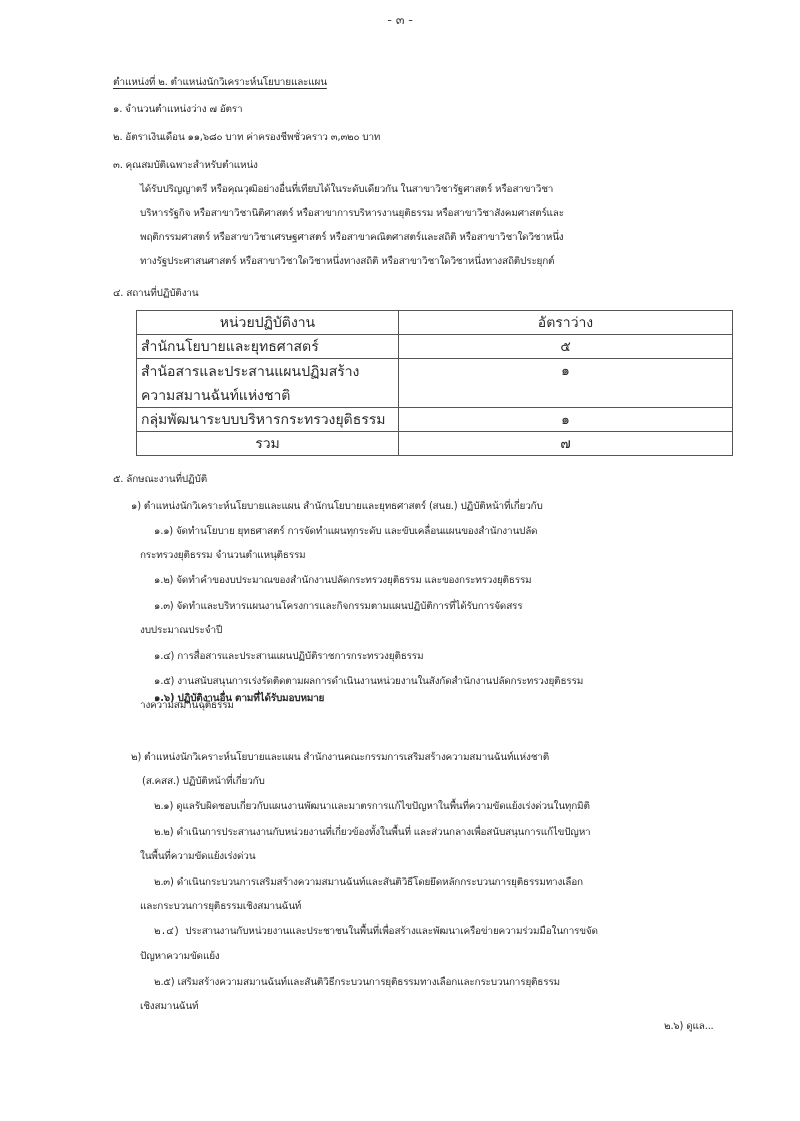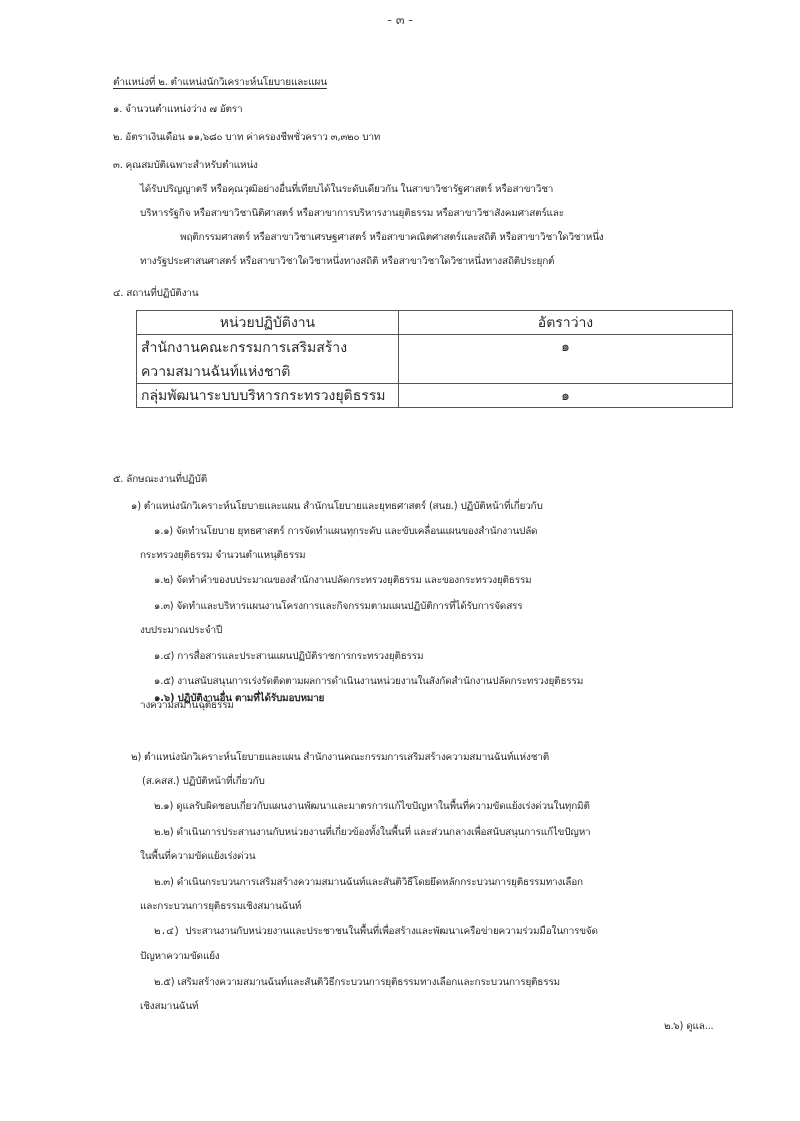--- a/index.html
+++ b/index.html
@@ -28,41 +28,49 @@
 
 <div>
   <div class="ln page-num">- ๓ -</div>
 
   <div class="ln u" style="left:113px;top:72px;">ตำแหน่งที่ ๒. ตำแหน่งนักวิเคราะห์นโยบายและแผน</div>
   <div class="ln" style="left:113px;top:99px;">๑. จำนวนตำแหน่งว่าง ๗ อัตรา</div>
   <div class="ln" style="left:113px;top:127px;">๒. อัตราเงินเดือน ๑๑,๖๘๐ บาท ค่าครองชีพชั่วคราว ๓,๓๒๐ บาท</div>
   <div class="ln" style="left:113px;top:155px;">๓. คุณสมบัติเฉพาะสำหรับตำแหน่ง</div>
   <div class="ln" style="left:140px;top:179px;">ได้รับปริญญาตรี หรือคุณวุฒิอย่างอื่นที่เทียบได้ในระดับเดียวกัน ในสาขาวิชารัฐศาสตร์ หรือสาขาวิชา</div>
   <div class="ln" style="left:140px;top:203px;">บริหารรัฐกิจ หรือสาขาวิชานิติศาสตร์ หรือสาขาการบริหารงานยุติธรรม หรือสาขาวิชาสังคมศาสตร์และ</div>
-  <div class="ln" style="left:140px;top:227px;margin-left:40px;">พฤติกรรมศาสตร์ หรือสาขาวิชาเศรษฐศาสตร์ หรือสาขาคณิตศาสตร์และสถิติ หรือสาขาวิชาใดวิชาหนึ่ง</div>
+  <div class="ln" style="left:140px;top:227px;">พฤติกรรมศาสตร์ หรือสาขาวิชาเศรษฐศาสตร์ หรือสาขาคณิตศาสตร์และสถิติ หรือสาขาวิชาใดวิชาหนึ่ง</div>
   <div class="ln" style="left:140px;top:251px;">ทางรัฐประศาสนศาสตร์ หรือสาขาวิชาใดวิชาหนึ่งทางสถิติ หรือสาขาวิชาใดวิชาหนึ่งทางสถิติประยุกต์</div>
 
   <div class="ln" style="left:113px;top:283px;">๔. สถานที่ปฏิบัติงาน</div>
 
   <table class="loc">
     <tbody>
         <tr>
       <th class="h1">หน่วยปฏิบัติงาน</th>
       <th class="h2">อัตราว่าง</th>
     </tr>
     <tr>
+      <td>สำนักนโยบายและยุทธศาสตร์</td>
+      <td class="num">๕</td>
+    </tr>
+    <tr>
       <td class="multi">
-        <div>สำนักงานคณะกรรมการเสริมสร้าง</div>
+        <div>สำนัอสารและประสานแผนปฏิมสร้าง</div>
         <div>ความสมานฉันท์แห่งชาติ</div>
       </td>
       <td class="num">๑</td>
     </tr>
     <tr>
       <td>กลุ่มพัฒนาระบบบริหารกระทรวงยุติธรรม</td>
       <td class="num">๑</td>
+    </tr>
+    <tr>
+      <td class="total">รวม</td>
+      <td class="num">๗</td>
     </tr>
   </tbody>
     </table>
 
   <div class="ln" style="left:113px;top:469px;">๕. ลักษณะงานที่ปฏิบัติ</div>
 
   <div class="ln" style="left:131px;top:496px;">๑) ตำแหน่งนักวิเคราะห์นโยบายและแผน สำนักนโยบายและยุทธศาสตร์ (สนย.) ปฏิบัติหน้าที่เกี่ยวกับ</div>
   <div class="ln" style="left:154px;top:521px;">๑.๑)  จัดทำนโยบาย ยุทธศาสตร์ การจัดทำแผนทุกระดับ และขับเคลื่อนแผนของสำนักงานปลัด</div>
   <div class="ln" style="left:140px;top:545px;">กระทรวงยุติธรรม จำนวนตำแหนุติธรรม</div>
   <div class="ln" style="left:154px;top:570px;">๑.๒)  จัดทำคำของบประมาณของสำนักงานปลัดกระทรวงยุติธรรม และของกระทรวงยุติธรรม</div>

